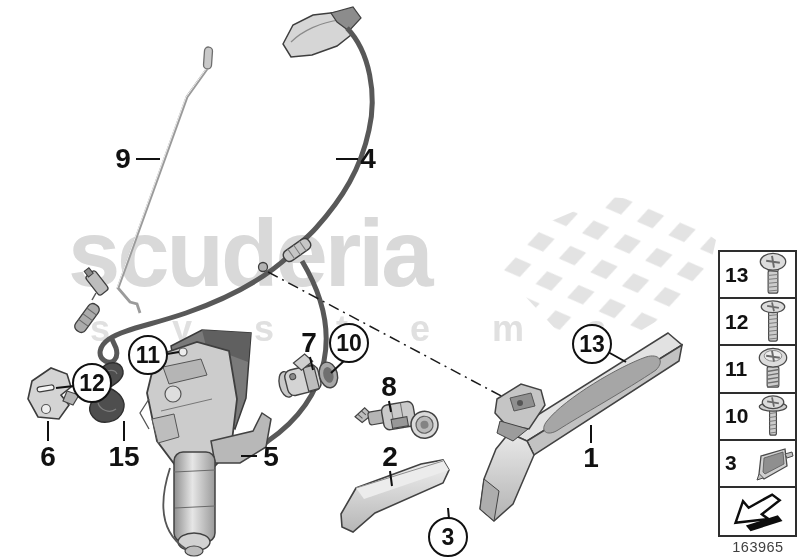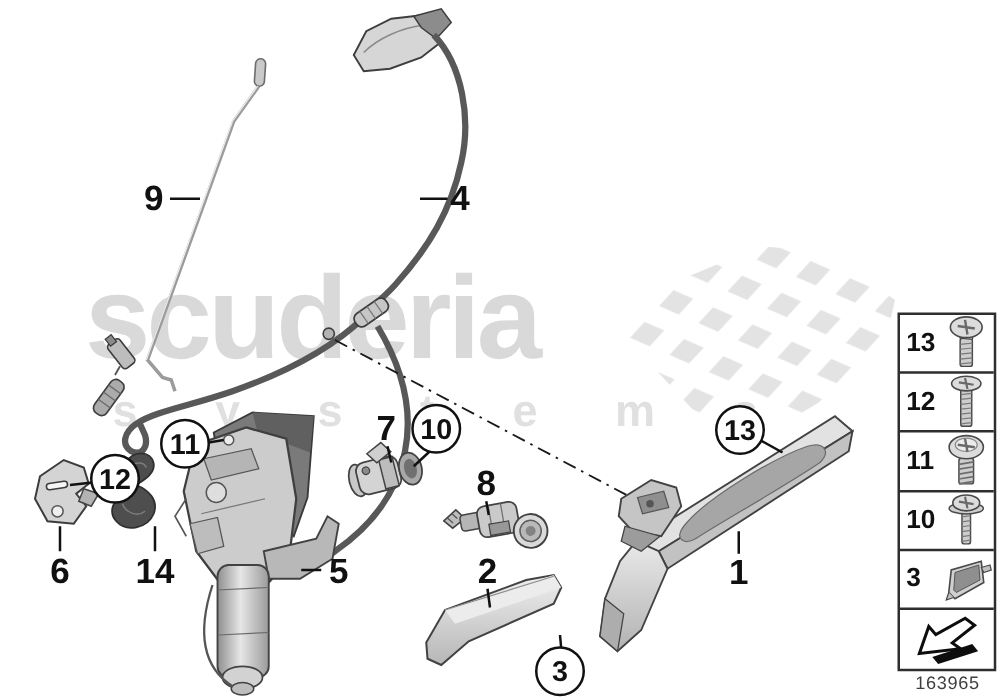--- a/index.html
+++ b/index.html
@@ -207,21 +207,21 @@
       <line x1="608" y1="352" x2="626" y2="362"></line>
       <line x1="591" y1="425" x2="591" y2="443"></line>
     </g>
   </svg>
 
   <div class="callout plain" style="left:123px;top:159px;">9</div>
   <div class="callout plain" style="left:368px;top:159px;">4</div>
   <div class="callout circled" style="left:148px;top:355px;">11</div>
   <div class="callout circled" style="left:92px;top:383px;">12</div>
   <div class="callout plain" style="left:48px;top:457px;">6</div>
-  <div class="callout plain" style="left:124px;top:457px;">14</div>
+  <div class="callout plain" style="left:124px;top:457px;">15</div>
   <div class="callout plain" style="left:271px;top:457px;">5</div>
   <div class="callout plain" style="left:309px;top:343px;">7</div>
   <div class="callout circled" style="left:349px;top:343px;">10</div>
   <div class="callout plain" style="left:389px;top:387px;">8</div>
   <div class="callout plain" style="left:390px;top:457px;">2</div>
   <div class="callout circled" style="left:448px;top:537px;">3</div>
   <div class="callout circled" style="left:592px;top:344px;">13</div>
   <div class="callout plain" style="left:591px;top:458px;">1</div>
 
   <div class="sidebar">

